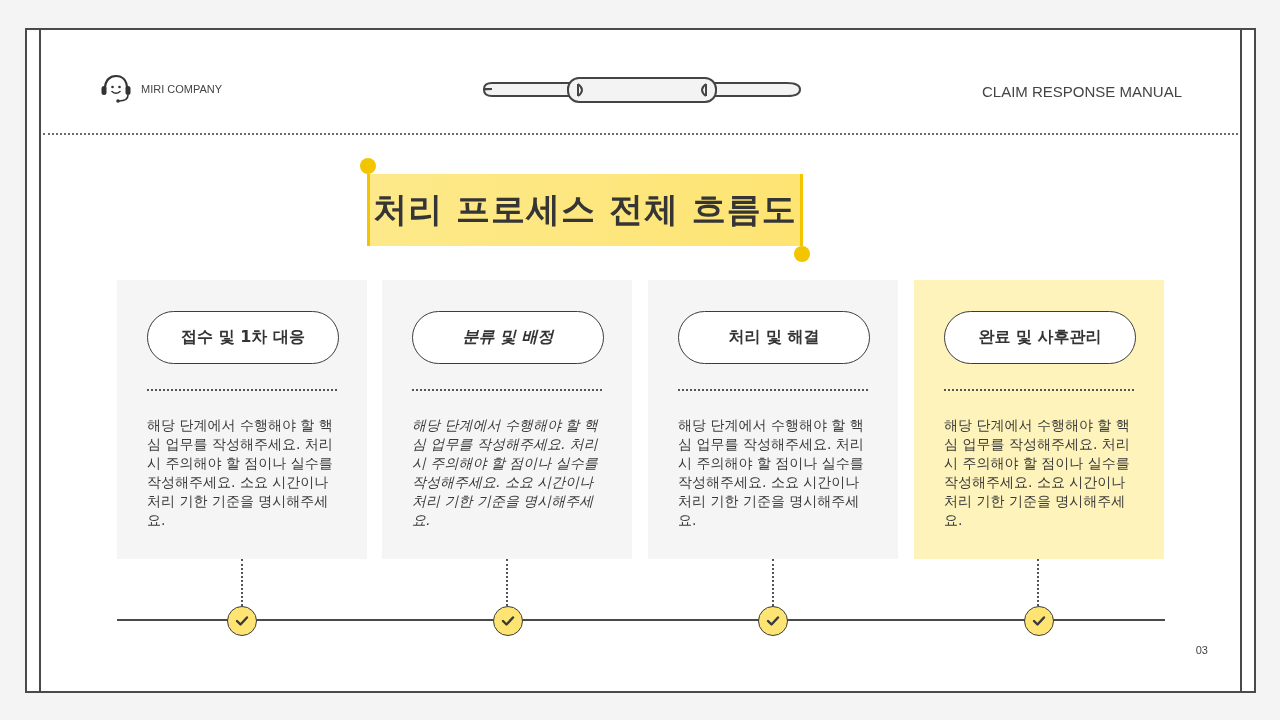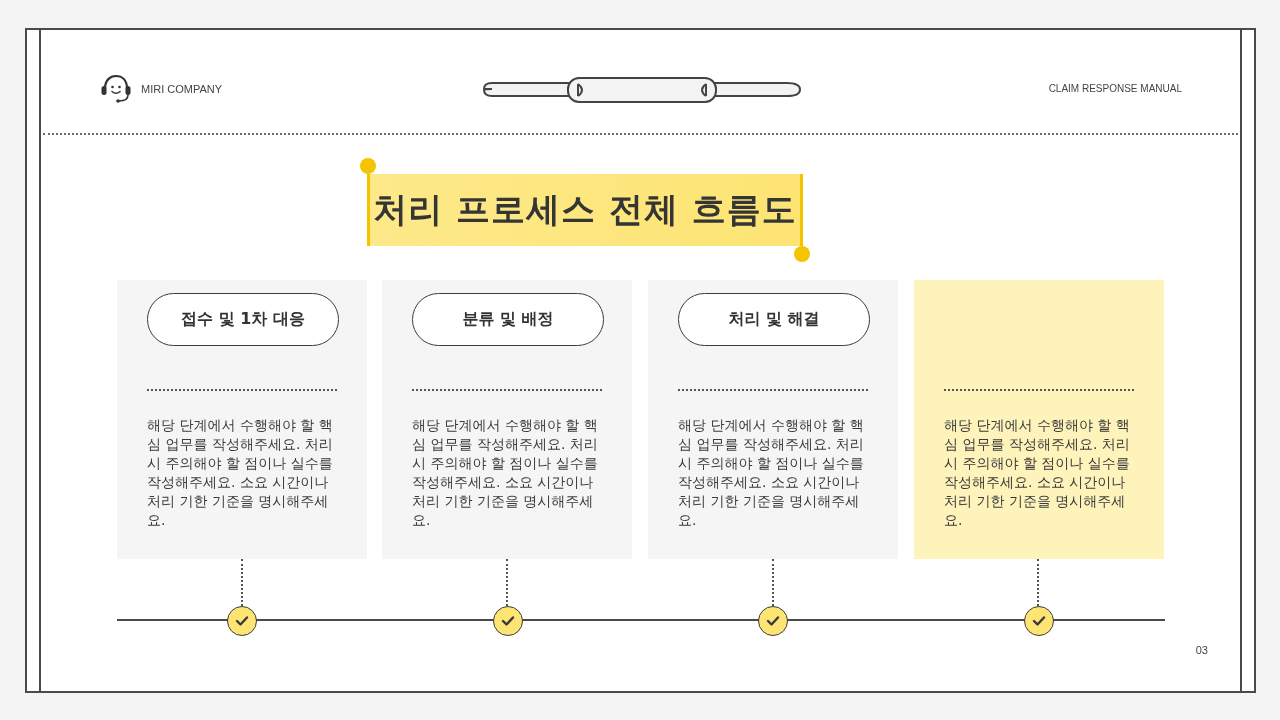--- a/index.html
+++ b/index.html
@@ -21,21 +21,21 @@
   .inner-line.right { right: 12px; }
   .header-rule {
     position: absolute; left: 16px; right: 16px; top: 103px;
     border-top: 2px dotted #6a6a6a;
   }
   .brand {
     position: absolute; left: 72px; top: 43px; display: flex; align-items: center; gap: 8px;
   }
   .brand-text { font-size: 11px; color: #444; letter-spacing: 0; font-family: "Liberation Sans", sans-serif; }
   .doc-title {
-    position: absolute; right: 72px; top: 53px; font-size: 10px; color: #444;
+    position: absolute; right: 72px; top: 53px; font-size: 15px; color: #444;
     font-family: "Liberation Sans", sans-serif;
   }
   .binder { position: absolute; left: 455px; top: 44px; }
   .page-num {
     position: absolute; right: 46px; top: 614px; font-size: 11px; color: #444;
     font-family: "Liberation Sans", sans-serif;
   }
 
   .title-wrap {
     position: absolute; left: 340px; top: 144px; width: 436px; height: 72px;
@@ -51,21 +51,21 @@
   .title-text {
     font-size: 34px; font-weight: bold; color: #353535; letter-spacing: 1px;
   }
 
   .card {
     position: absolute; top: 250px; width: 250px; height: 279px;
     background: #f5f5f5;
   }
   .card.highlight { background: #fdf3bb; }
   .pill {
-    position: absolute; left: 30px; top: 13px; width: 192px; height: 53px;
+    position: absolute; left: 30px; top: 31px; width: 192px; height: 53px;
     border: 1.5px solid #3c3c3c; border-radius: 27px; background: #fff;
     display: flex; align-items: center; justify-content: center;
     font-size: 16px; font-weight: bold; color: #333;
   }
   .card-rule {
     position: absolute; left: 30px; right: 30px; top: 109px;
     border-top: 2px dotted #555;
   }
   .card-body {
     position: absolute; left: 30px; right: 24px; top: 136px;
@@ -123,31 +123,32 @@
     <span class="title-dot tl"></span>
     <span class="title-dot br"></span>
     <h1 class="title-text">처리 프로세스 전체 흐름도</h1>
   </div>
 
   <div class="card" style="left:90px;">
     <div class="pill">접수 및 1차 대응</div>
     <div class="card-rule"></div>
     <p class="card-body">해당 단계에서 수행해야 할 핵심 업무를 작성해주세요. 처리 시 주의해야 할 점이나 실수를 작성해주세요. 소요 시간이나 처리 기한 기준을 명시해주세요.</p>
   </div>
-  <div class="card" style="left:355px;">
+  <div class="card" style="left:355px;font-style:italic;">
     <div class="pill">분류 및 배정</div>
     <div class="card-rule"></div>
     <p class="card-body">해당 단계에서 수행해야 할 핵심 업무를 작성해주세요. 처리 시 주의해야 할 점이나 실수를 작성해주세요. 소요 시간이나 처리 기한 기준을 명시해주세요.</p>
   </div>
   <div class="card" style="left:621px;">
     <div class="pill">처리 및 해결</div>
     <div class="card-rule"></div>
     <p class="card-body">해당 단계에서 수행해야 할 핵심 업무를 작성해주세요. 처리 시 주의해야 할 점이나 실수를 작성해주세요. 소요 시간이나 처리 기한 기준을 명시해주세요.</p>
   </div>
   <div class="card highlight" style="left:887px;">
+    <div class="pill">완료 및 사후관리</div>
     <div class="card-rule"></div>
     <p class="card-body">해당 단계에서 수행해야 할 핵심 업무를 작성해주세요. 처리 시 주의해야 할 점이나 실수를 작성해주세요. 소요 시간이나 처리 기한 기준을 명시해주세요.</p>
   </div>
 
   <div class="timeline"></div>
 
   <div class="connector" style="left:214px;"></div>
   <div class="connector" style="left:479px;"></div>
   <div class="connector" style="left:745px;"></div>
   <div class="connector" style="left:1010px;"></div>

